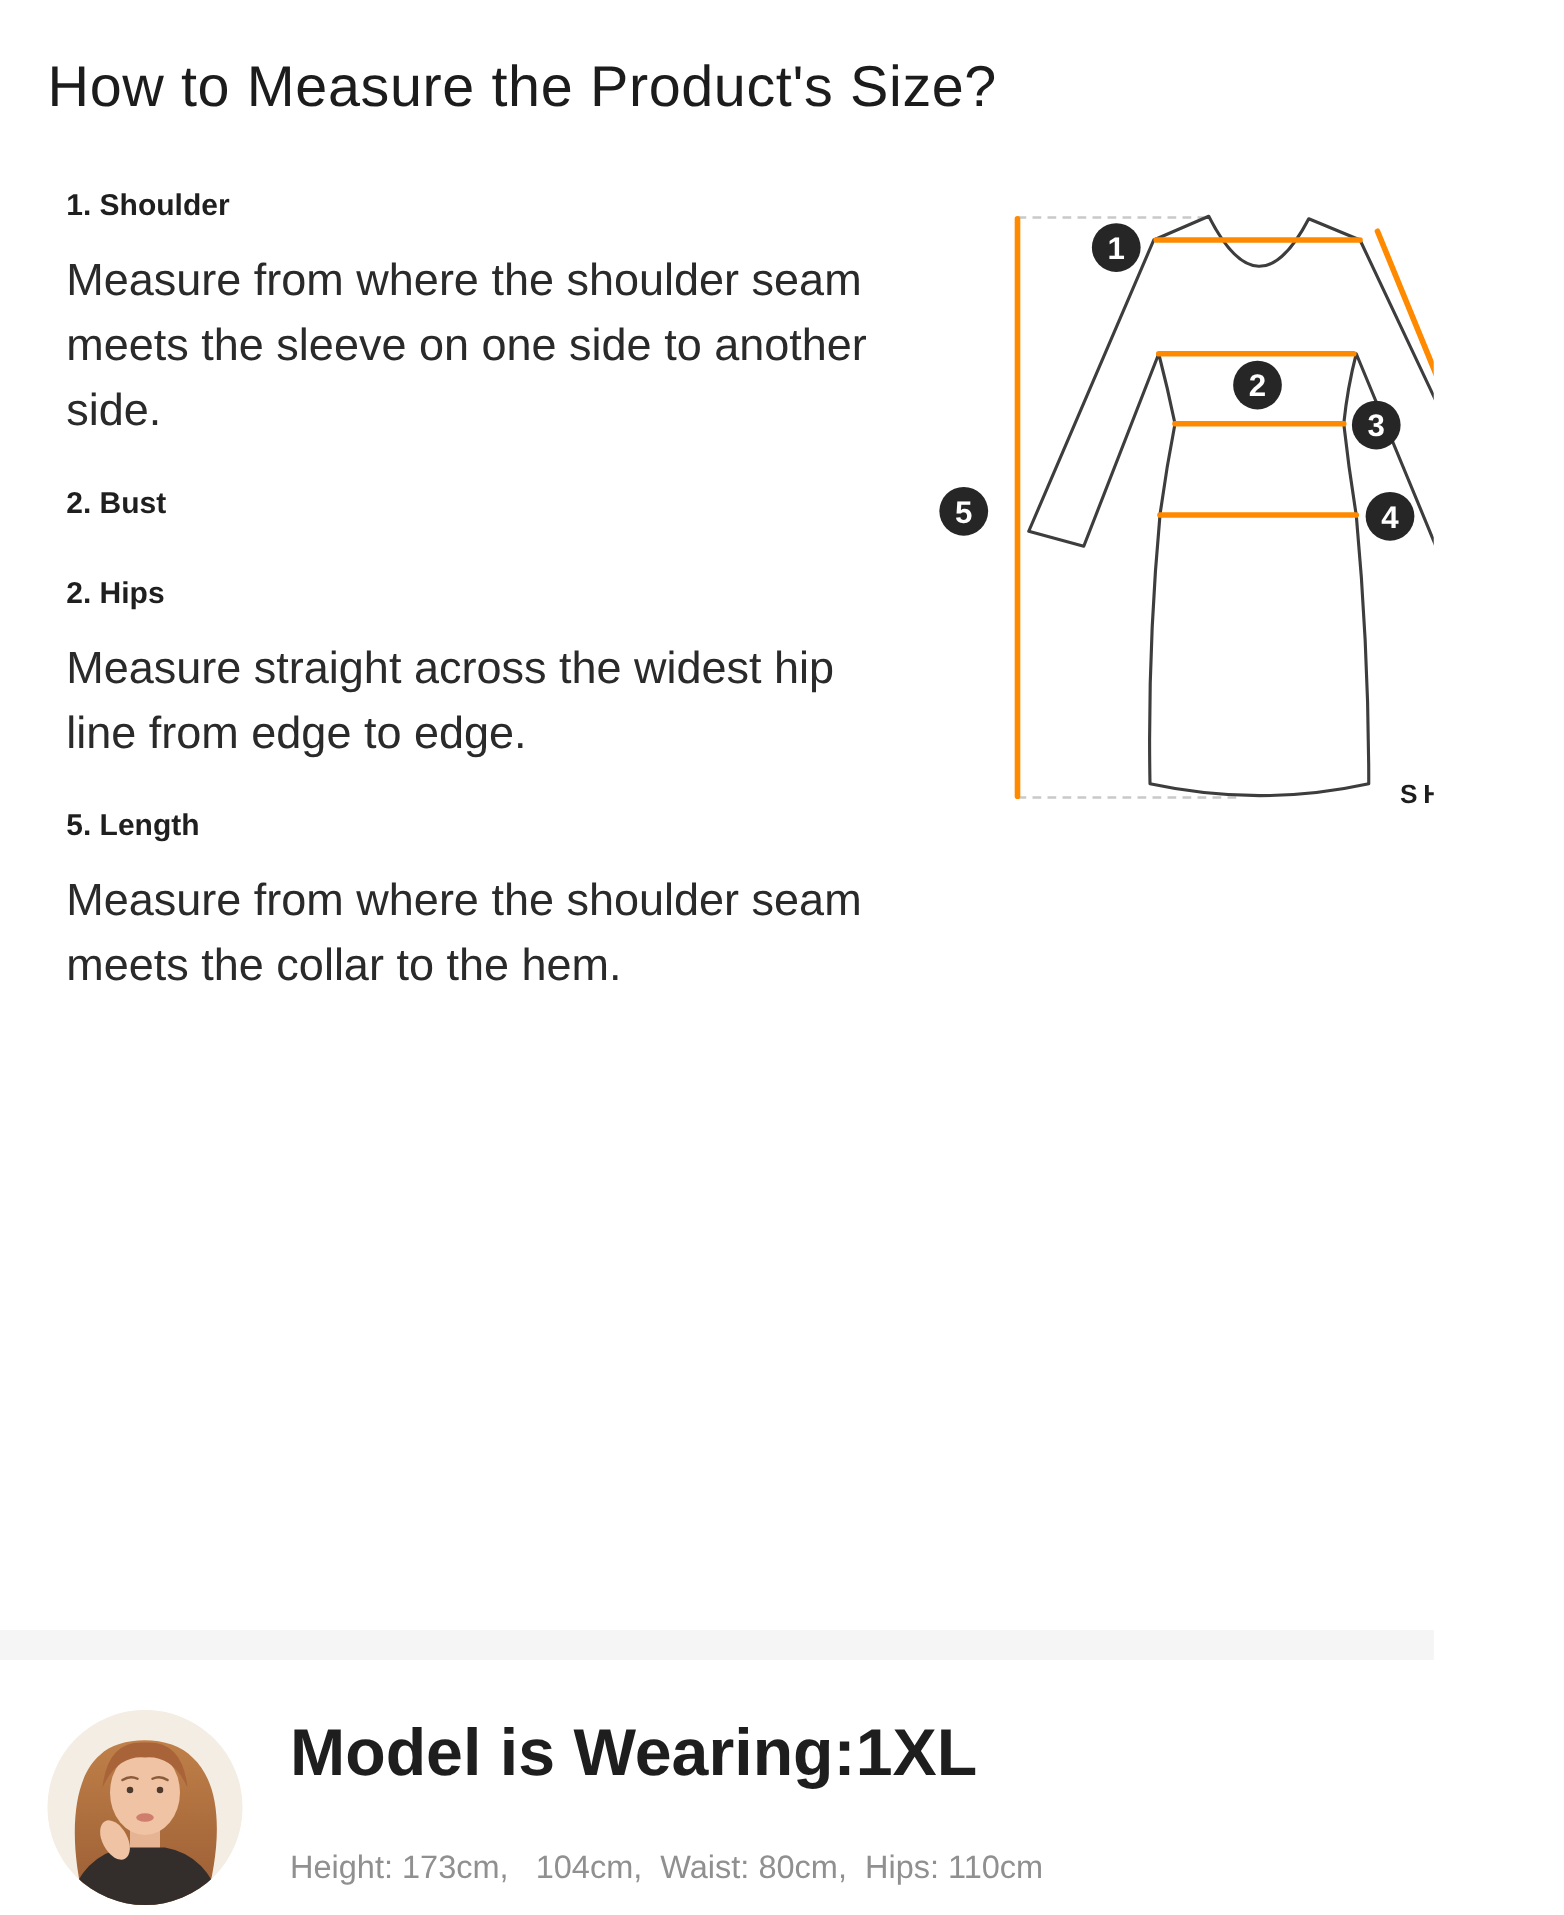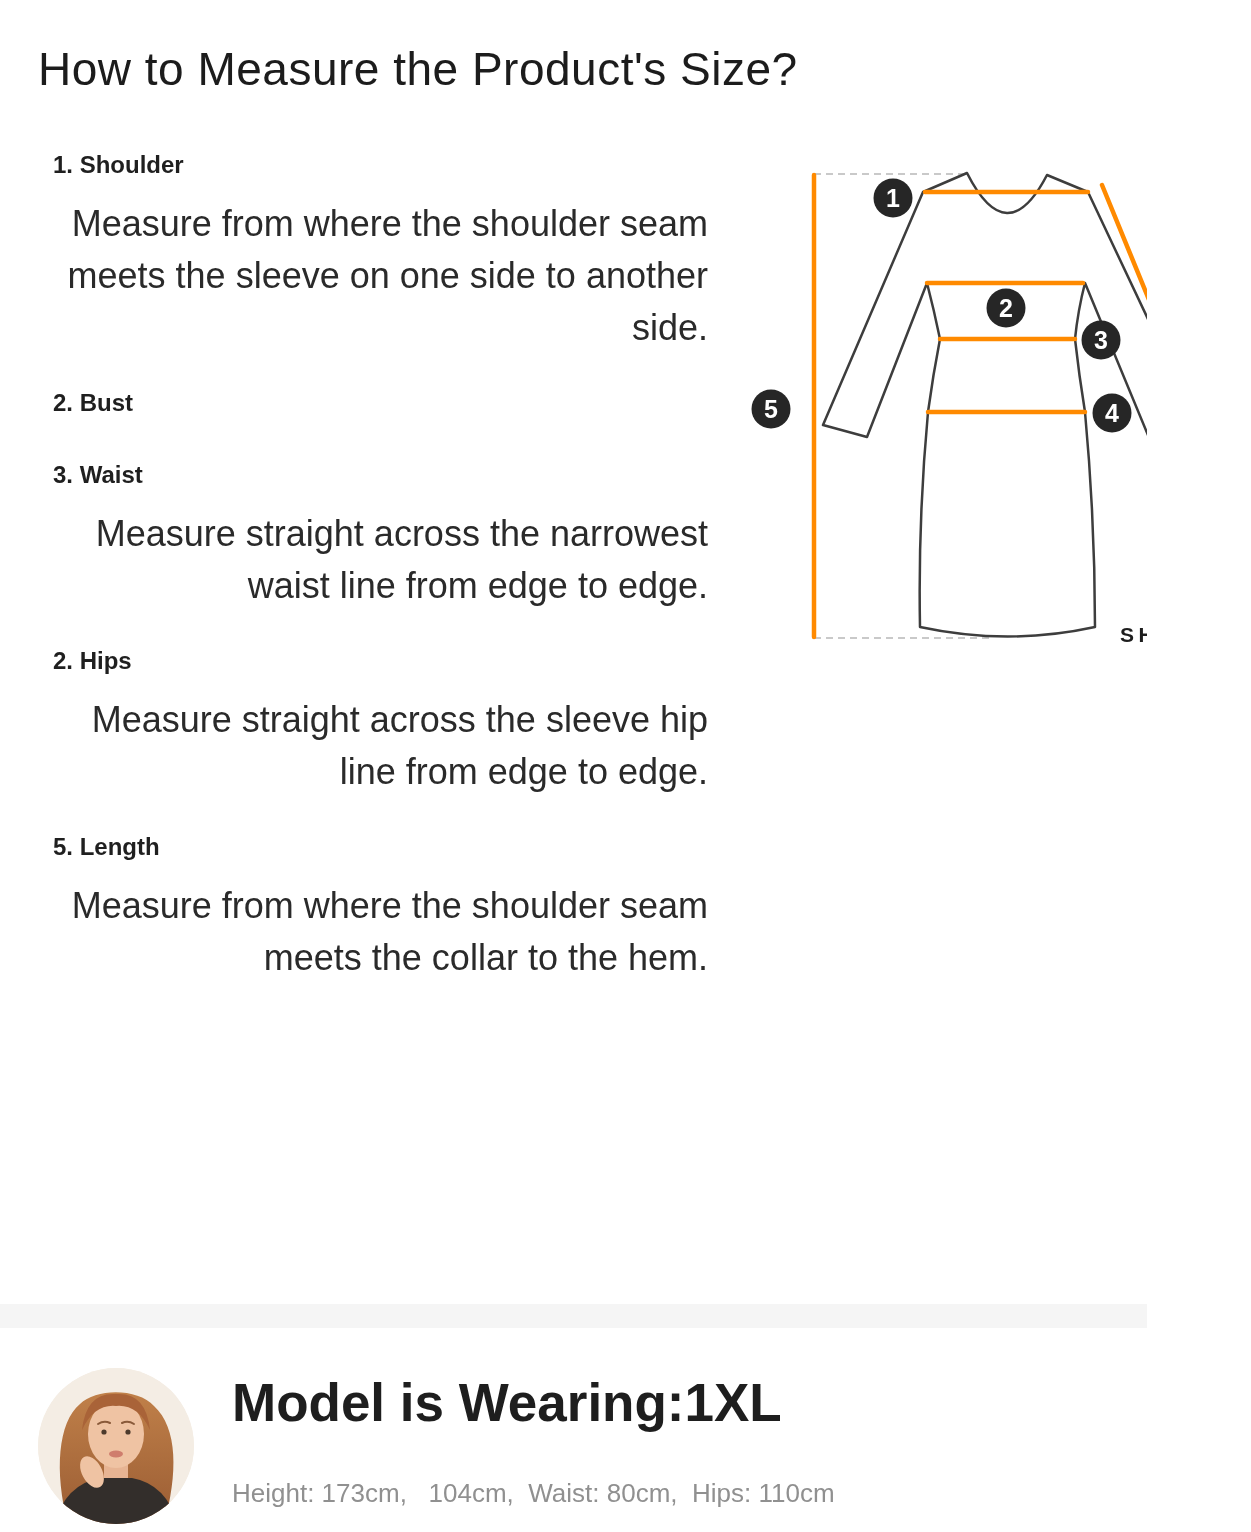--- a/index.html
+++ b/index.html
@@ -28,21 +28,21 @@
 
   
   .sections { position: absolute; left: 53px; top: 142px; width: 655px; }
   .m-section h3 {
     margin: 26px 0 10px 0;
     font-size: 24px; line-height: 46px; font-weight: 700; color: #1f1f1f;
   }
   .m-section:first-child h3 { margin-top: 0; }
   .m-section p {
     margin: 0;
-    font-size: 36px; line-height: 52px; font-weight: 400; color: #2a2a2a; text-align: right;
+    font-size: 36px; line-height: 52px; font-weight: 400; color: #2a2a2a;
   }
 
   
   .diagram { position: absolute; left: 750px; top: 160px; width: 500px; height: 520px; }
   .diagram svg { display: block; }
   .badge-num { font-family: "Liberation Sans", sans-serif; font-size: 25px; font-weight: 700; fill: #ffffff; }
   .brand-text { font-family: "Liberation Sans", sans-serif; font-size: 21px; font-weight: 700; letter-spacing: 4.5px; fill: #1d1d1d; }
 
   
   .divider { position: absolute; left: 0; top: 1304px; width: 1251px; height: 24px; background: #f5f5f5; }
@@ -77,26 +77,22 @@
 
   <div class="sections">
     <div class="m-section">
       <h3>1. Shoulder</h3>
       <p>Measure from where the shoulder seam meets the sleeve on one side to another side.</p>
     </div>
     <div class="m-section">
       <h3>2. Bust</h3>
     </div>
     <div class="m-section">
-      <h3>3. Waist</h3>
-      <p>Measure straight across the narrowest waist line from edge to edge.</p>
-    </div>
-    <div class="m-section">
       <h3>2. Hips</h3>
-      <p>Measure straight across the sleeve hip line from edge to edge.</p>
+      <p>Measure straight across the widest hip line from edge to edge.</p>
     </div>
     <div class="m-section">
       <h3>5. Length</h3>
       <p>Measure from where the shoulder seam meets the collar to the hem.</p>
     </div>
   </div>
 
   <div class="diagram">
     <svg width="500" height="520" viewBox="0 0 500 520">
 

